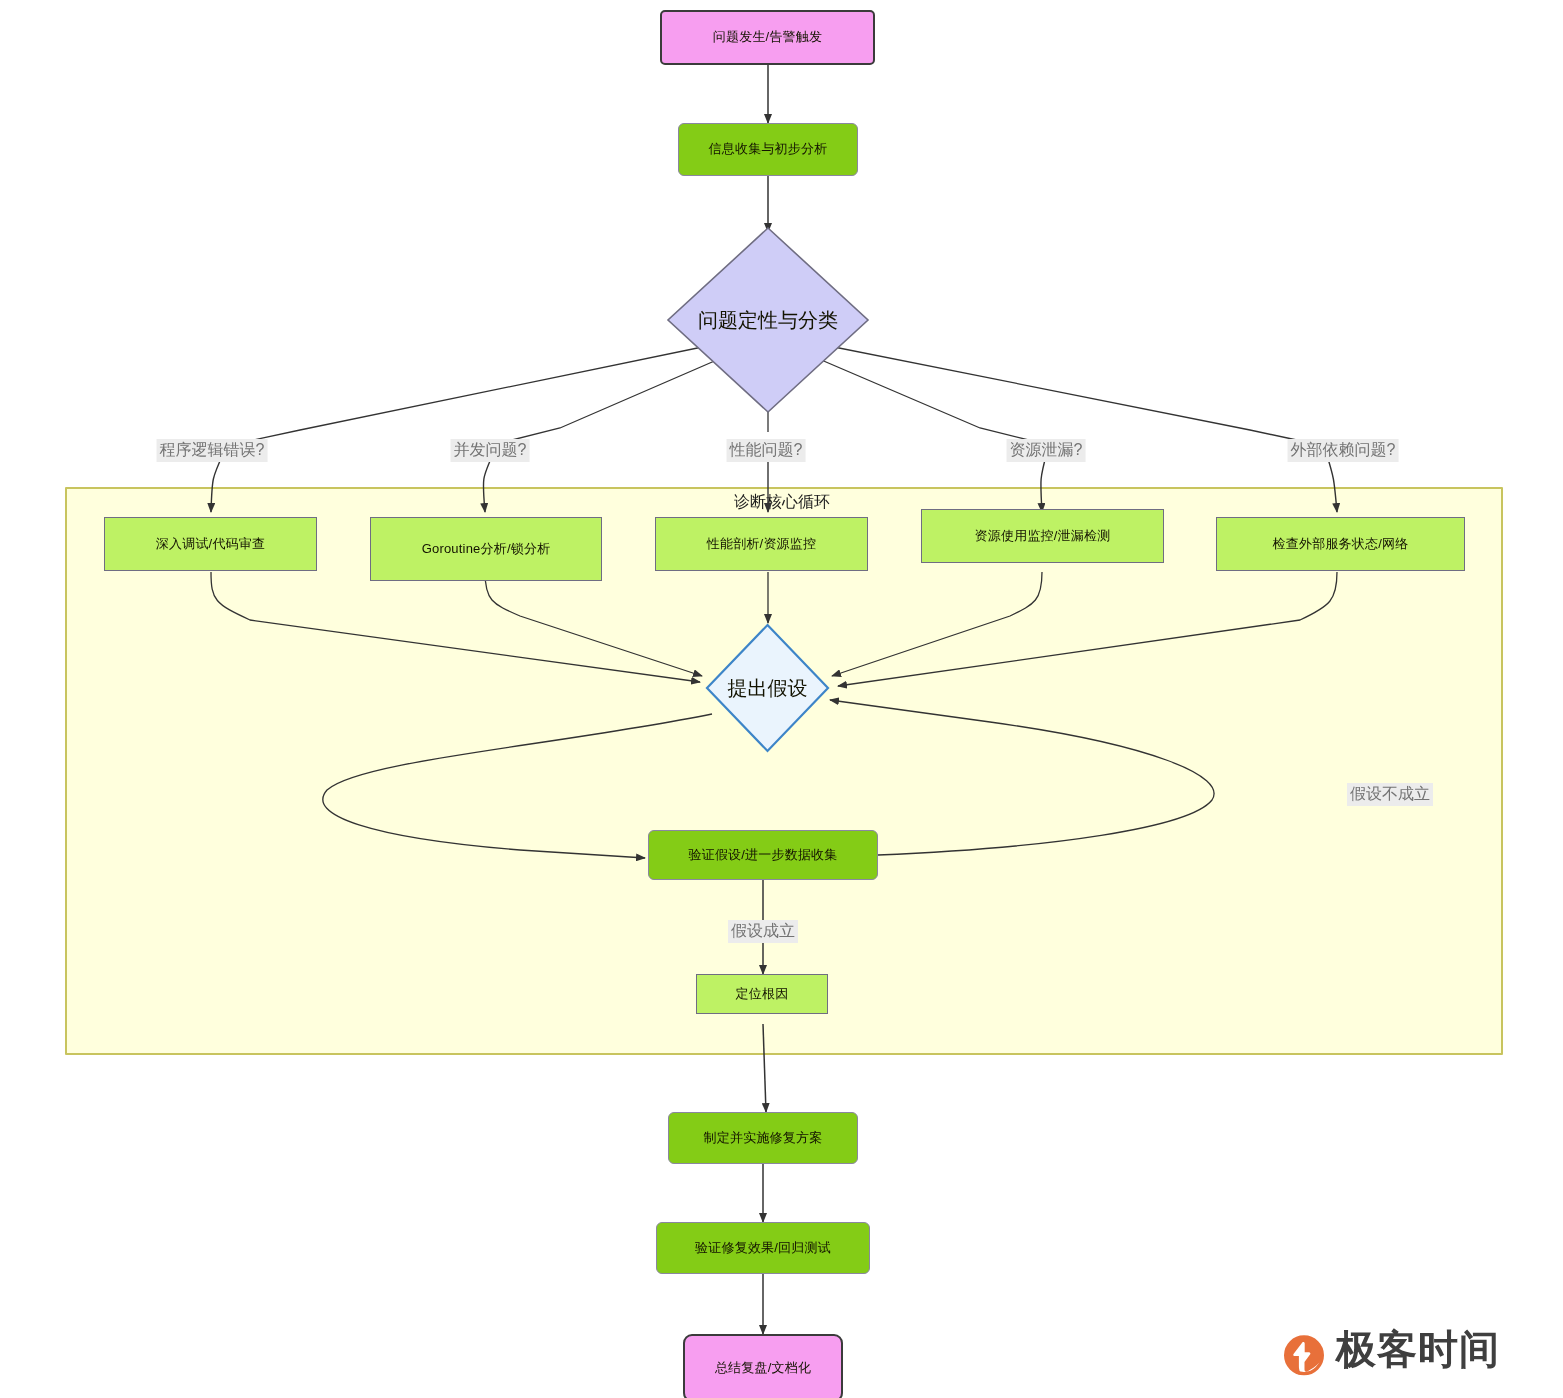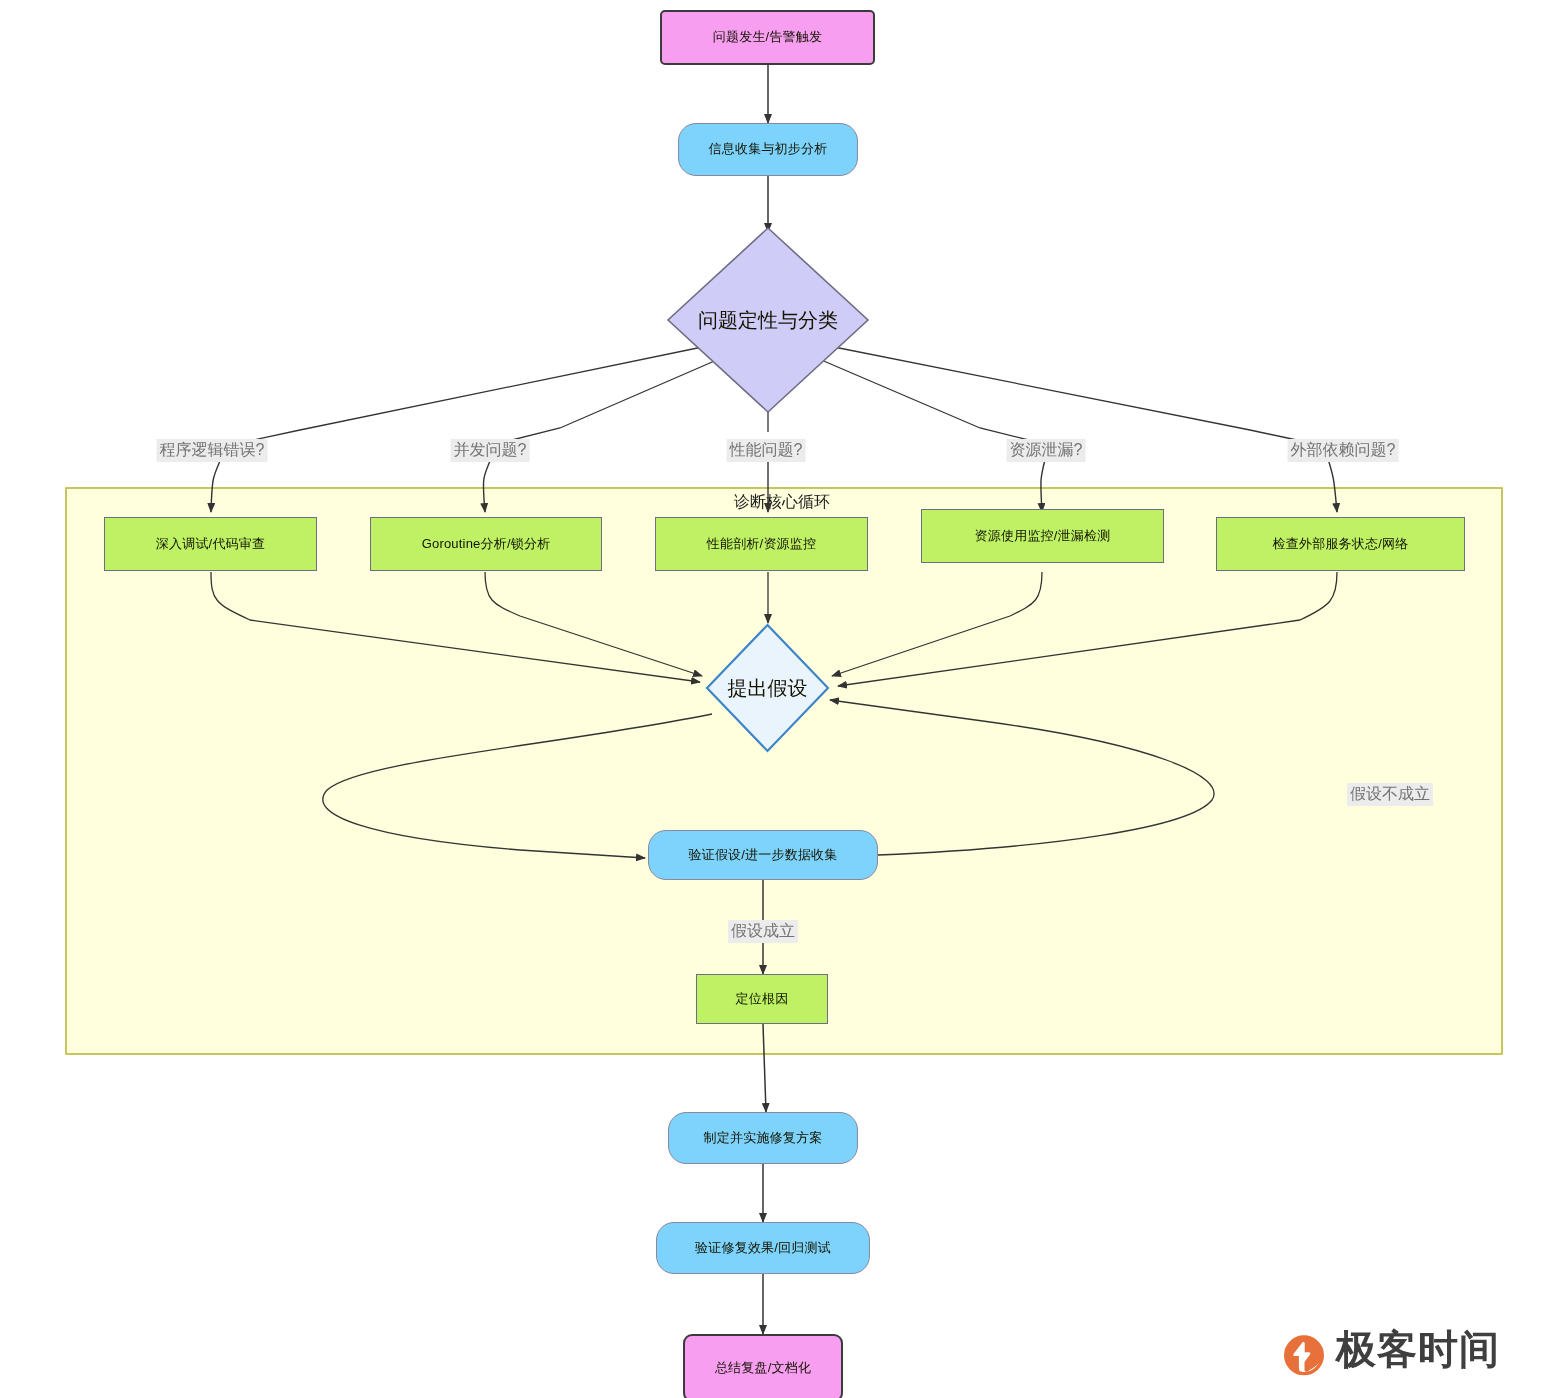--- a/index.html
+++ b/index.html
@@ -33,23 +33,23 @@
     align-items: center;
     justify-content: center;
     text-align: center;
     color: #131300;
     font-size: 13px;
     line-height: 1.25;
     letter-spacing: .2px;
     white-space: nowrap;
   }
   .n-rect {
-    background: #7dd3fc;
+    background: #84cc16;
     border: 1.3px solid #8a87a0;
-    border-radius: 18px;
+    border-radius: 6px;
   }
   .n-rect-sq {
     background: #bef264;
     border: 1.3px solid #6f6d82;
     border-radius: 0px;
   }
   .n-term {
     background: #f79ef0;
     border: 2px solid #3b3b3b;
     border-radius: 5px;
@@ -202,21 +202,21 @@
 
   <div class="edge-label" style="left:212px; top:439px;">程序逻辑错误?</div>
   <div class="edge-label" style="left:490px; top:439px;">并发问题?</div>
   <div class="edge-label" style="left:766px; top:439px;">性能问题?</div>
   <div class="edge-label" style="left:1046px; top:439px;">资源泄漏?</div>
   <div class="edge-label" style="left:1343px; top:439px;">外部依赖问题?</div>
 
   <div class="node n-rect-sq" style="left:104px; top:517px; width:213px; height:54px;">
     <span>深入调试/代码审查</span>
   </div>
-  <div class="node n-rect-sq" style="left:370px; top:517px; width:232px; height:54px;">
+  <div class="node n-rect-sq" style="left:370px; top:517px; width:232px; height:64px;">
     <span>Goroutine分析/锁分析</span>
   </div>
   <div class="node n-rect-sq" style="left:655px; top:517px; width:213px; height:54px;">
     <span>性能剖析/资源监控</span>
   </div>
   <div class="node n-rect-sq" style="left:921px; top:509px; width:243px; height:54px;">
     <span>资源使用监控/泄漏检测</span>
   </div>
   <div class="node n-rect-sq" style="left:1216px; top:517px; width:249px; height:54px;">
     <span>检查外部服务状态/网络</span>
@@ -230,21 +230,21 @@
   </div>
 
   <div class="edge-label" style="left:1390px; top:783px;">假设不成立</div>
 
   <div class="node n-rect" style="left:648px; top:830px; width:230px; height:50px;">
     <span>验证假设/进一步数据收集</span>
   </div>
 
   <div class="edge-label" style="left:763px; top:920px;">假设成立</div>
 
-  <div class="node n-rect-sq" style="left:696px; top:974px; width:132px; height:50px;">
+  <div class="node n-rect-sq" style="left:696px; top:974px; width:132px; height:40px;">
     <span>定位根因</span>
   </div>
 
   <div class="node n-rect" style="left:668px; top:1112px; width:190px; height:52px;">
     <span>制定并实施修复方案</span>
   </div>
 
   <div class="node n-rect" style="left:656px; top:1222px; width:214px; height:52px;">
     <span>验证修复效果/回归测试</span>
   </div>

